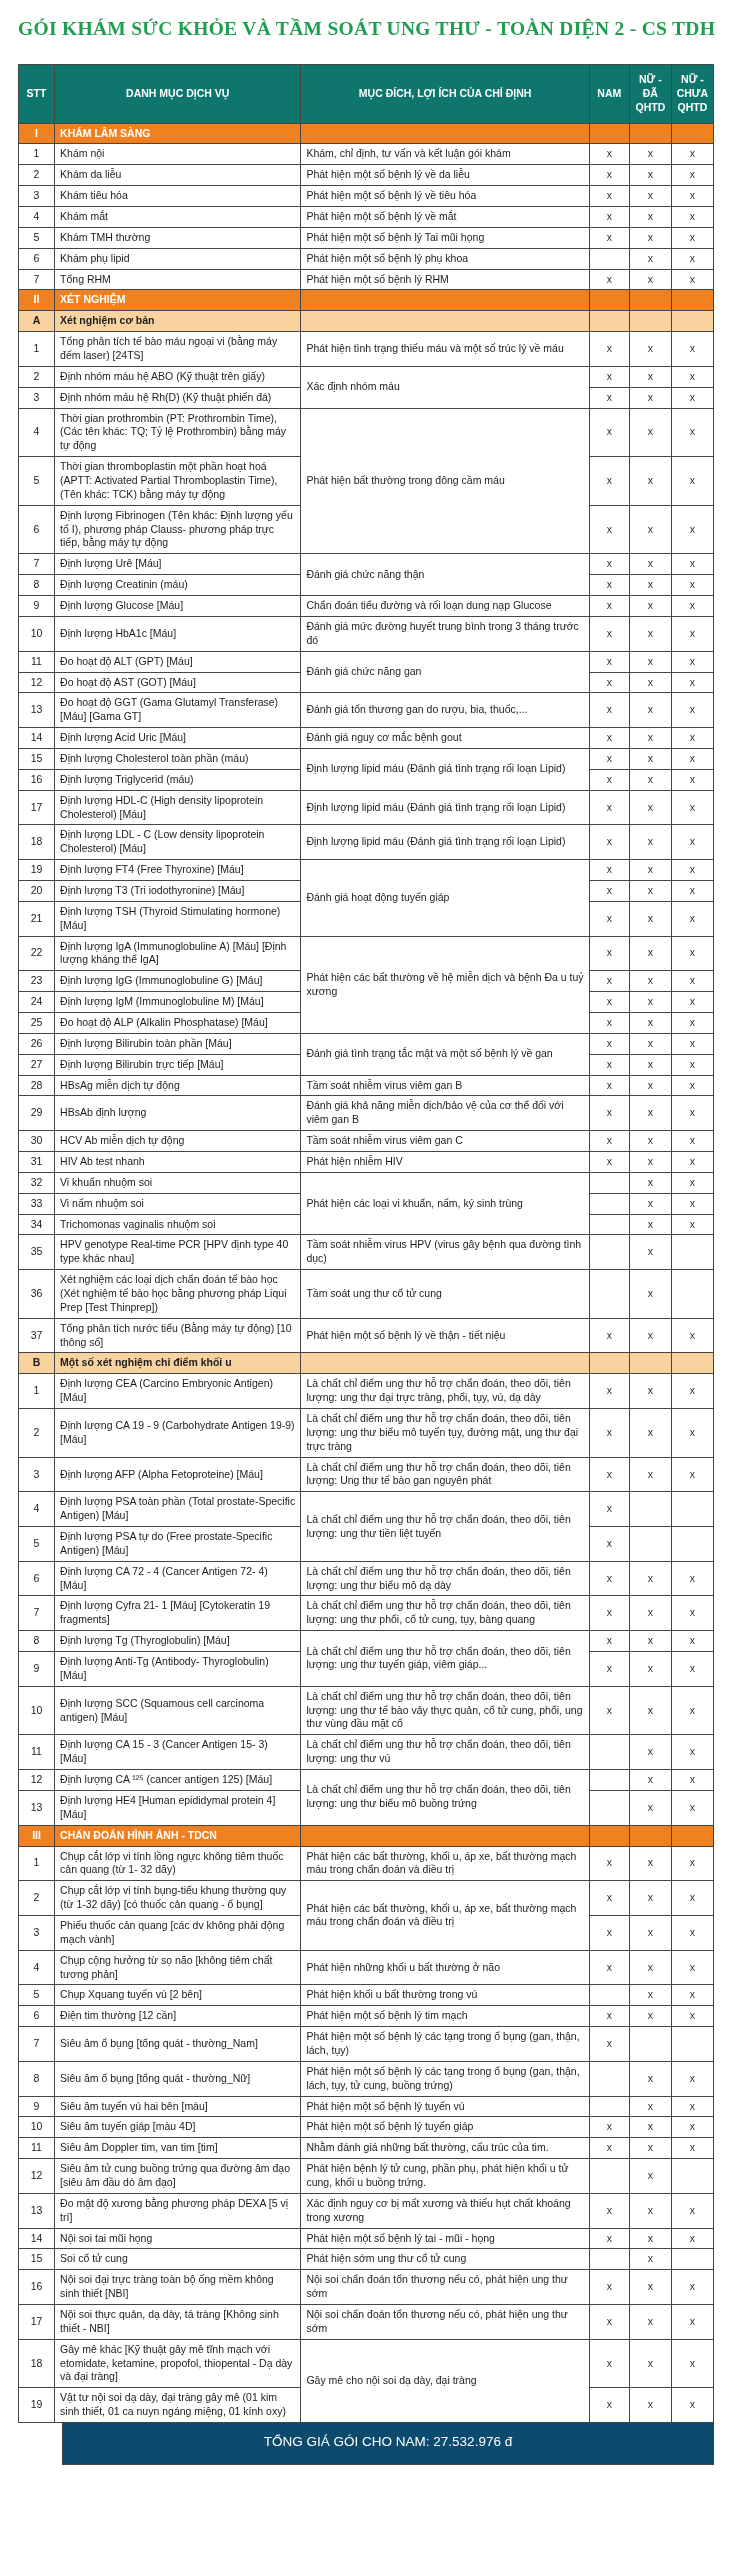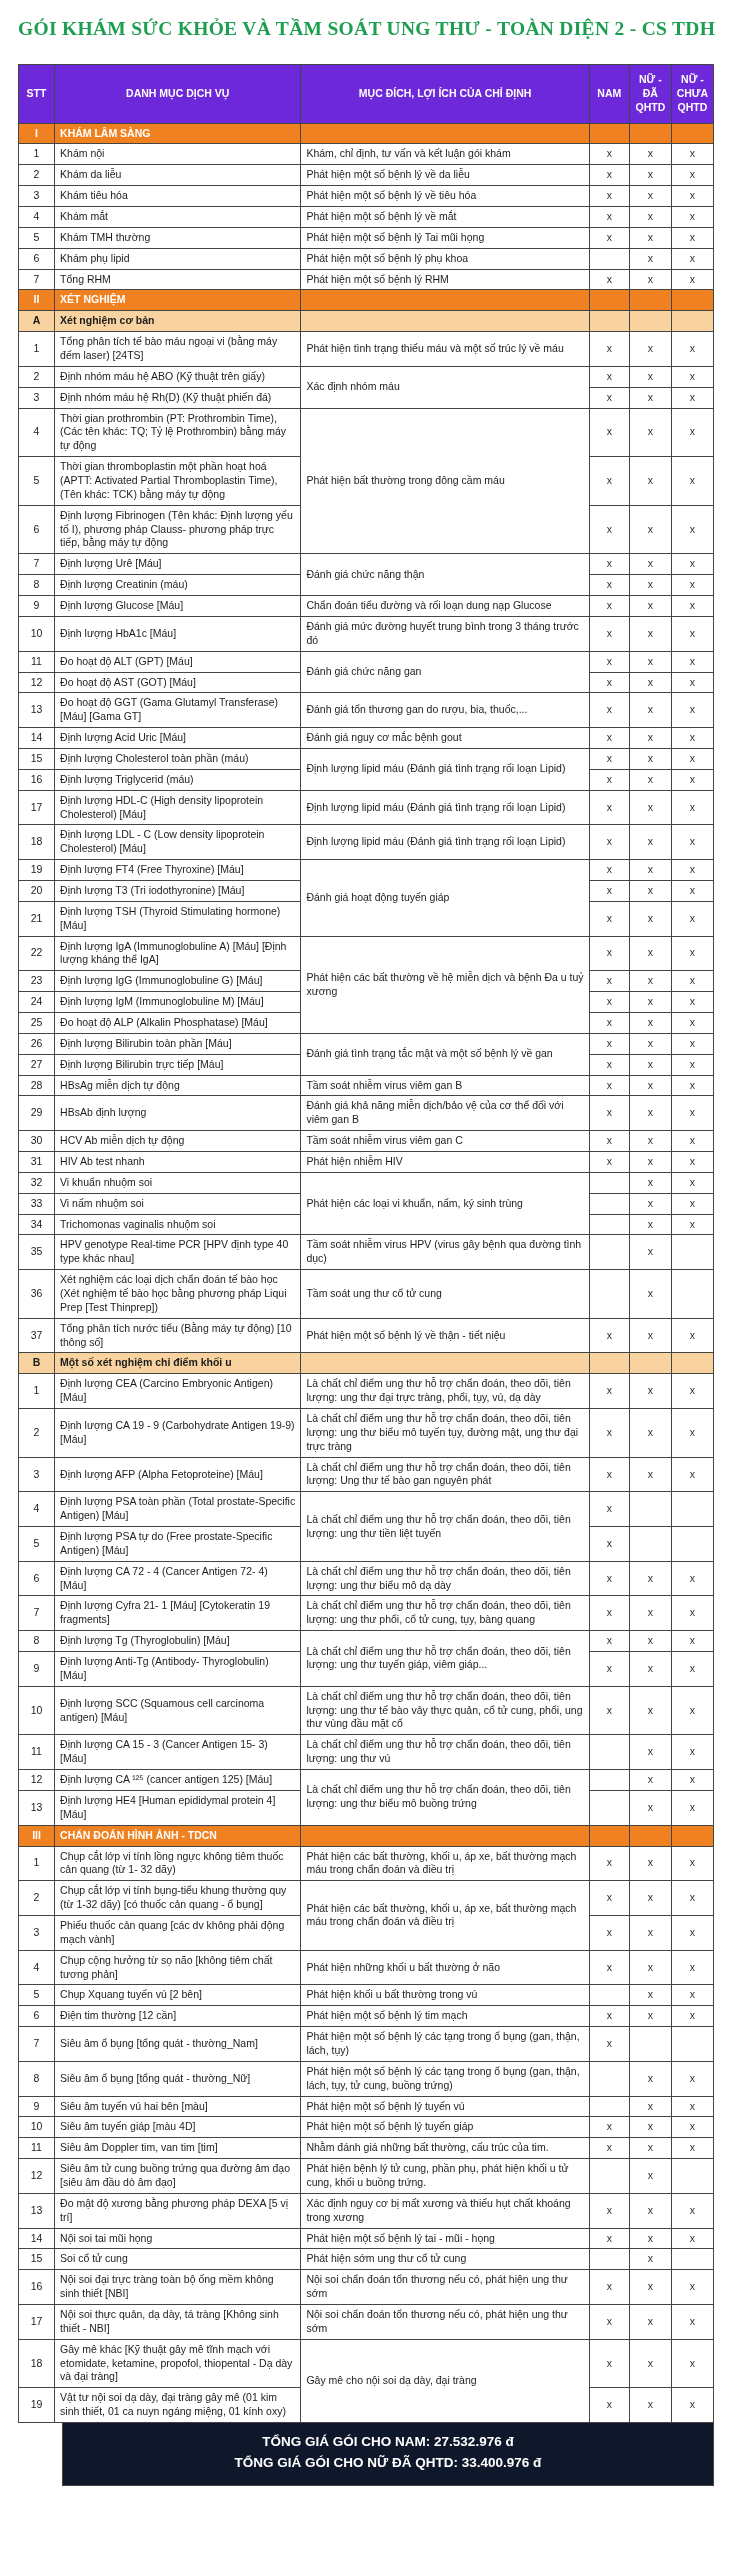--- a/index.html
+++ b/index.html
@@ -24,38 +24,38 @@
   col.c-nu2{width:42px;}
   th,td{
     border:1px solid #454545;
     font-size:10.5px;
     line-height:1.32;
     padding:3px 5px;
     vertical-align:middle;
     word-wrap:break-word;
   }
   thead th{
-    background:#6d28d9;
+    background:#0f766e;
     color:#ffffff;
     font-weight:bold;
     text-align:center;
     padding:8px 2px;
     font-size:10.5px;
   }
   td.stt{text-align:center;padding-left:1px;padding-right:1px;}
   td.svc{text-align:left;}
   td.pur{text-align:left;}
   td.mark{text-align:center;color:#333;}
   tr.sec td{background:#ef8120;color:#ffffff;font-weight:bold;}
   tr.sub td{background:#f8d29f;color:#1c1c1c;font-weight:bold;}
   .totals{
-    background:#0f172a;
+    background:#0c4a6e;
     color:#ffffff;
     text-align:center;
-    font-weight:bold;
+    font-weight:normal;
     font-size:13.5px;
     line-height:1.55;
     padding:9px 4px 11px 4px;
     border:1px solid #454545;
     border-top:none;
     margin-left:44px;
   }
 </style>
 </head>
 <body>
@@ -710,15 +710,14 @@
           <td class="svc">Vật tư nội soi dạ dày, đại tràng gây mê (01 kim sinh thiết, 01 ca nuyn ngáng miệng, 01 kính oxy)</td>
           <td class="mark">x</td>
           <td class="mark">x</td>
           <td class="mark">x</td>
         </tr>
       </tbody>
   </table>
 
   <div class="totals">
     <div>TỔNG GIÁ GÓI CHO NAM: 27.532.976 đ</div>
-    <div>TỔNG GIÁ GÓI CHO NỮ ĐÃ QHTD: 33.400.976 đ</div>
   </div>
 </div>
 
 </body></html>

